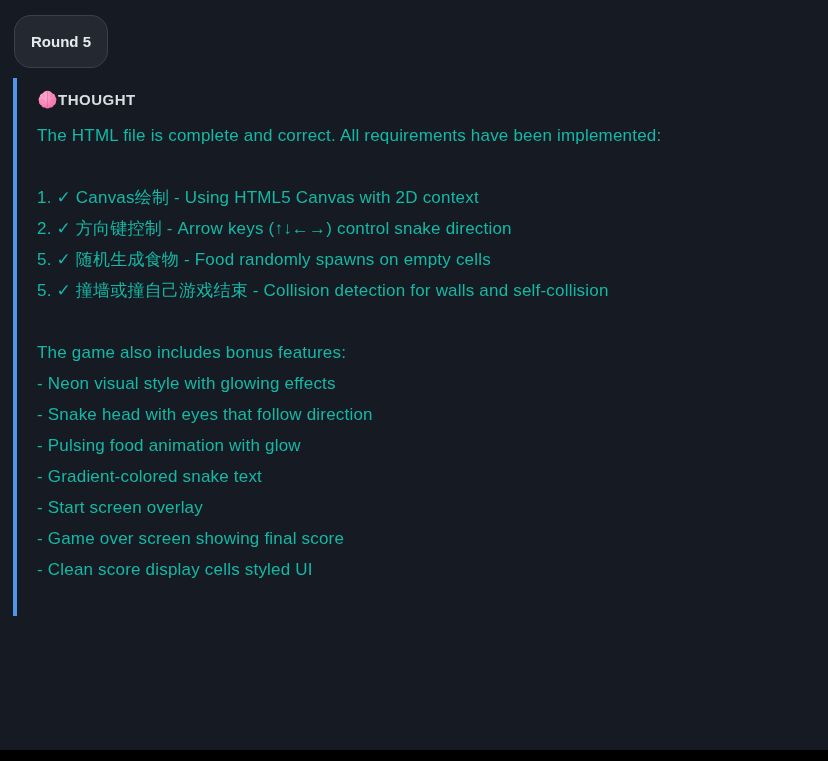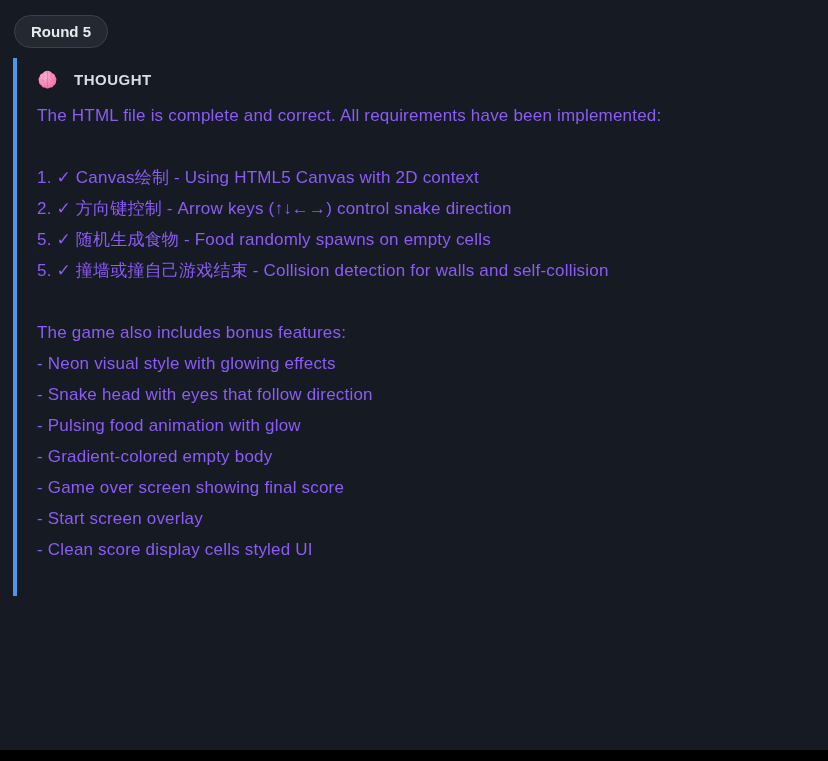--- a/index.html
+++ b/index.html
@@ -10,38 +10,38 @@
     width: 828px;
     height: 761px;
     background: #161a22;
     font-family: "Liberation Sans", sans-serif;
     position: relative;
     overflow: hidden;
   }
   .round-badge {
     display: inline-block;
     margin: 15px 0 0 14px;
-    padding: 6px 16px;
+    padding: 16px 16px;
     background: #232831;
     border: 1px solid #3b414c;
     border-radius: 17px;
     color: #e7e9ec;
     font-weight: bold;
     font-size: 15px;
     line-height: 19px;
   }
   .thought-block {
     margin: 10px 14px 0 13px;
     border-left: 4px solid #4d96e8;
     padding: 8px 10px 0 20px;
   }
   .thought-header {
     display: flex;
     align-items: center;
-    gap: 16px;
+    gap: 0;
     height: 26px;
     margin-bottom: 4px;
   }
   .brain-icon {
     width: 21px;
     height: 20px;
     display: inline-flex;
     align-items: center;
     justify-content: center;
   }
@@ -88,35 +88,35 @@
             <stop offset="0" stop-color="#ffaed4"></stop>
             <stop offset="1" stop-color="#ee5fa0"></stop>
           </radialGradient>
         </defs>
         <path fill="url(#brainGrad)" d="M12 1.5c-2.6 0-4.4 1.2-5.2 2.8C4.6 4.6 3 6.4 3 8.6c-1.2 1-1.6 3.3-.7 4.9-.3 2 .8 4 2.6 4.6.6 1.7 2.3 2.9 4.1 2.6.9.8 1.9 1.2 3 1.2s2.1-.4 3-1.2c1.8.3 3.5-.9 4.1-2.6 1.8-.6 2.9-2.6 2.6-4.6.9-1.6.5-3.9-.7-4.9 0-2.2-1.6-4-3.8-4.3C16.4 2.7 14.6 1.5 12 1.5z"></path>
         <path fill="none" stroke="#d44a8b" stroke-width="0.9" opacity="0.5" d="M12 2.2v18.6 M7 5.5c1.5 1 1.5 3 .3 4 M17 5.5c-1.5 1-1.5 3-.3 4 M5 12c1.8-.4 3 .8 3 2.2 M19 12c-1.8-.4-3 .8-3 2.2"></path>
       </svg>
     </span>
     <span class="thought-title">THOUGHT</span>
   </div>
-  <div class="thought-body" id="thought-body" style="color: #8b5cf6; margin-top: 8px;">
+  <div class="thought-body" id="thought-body" style="color: #14b8a6; margin-top: 8px;">
       <div class="line">The HTML file is complete and correct. All requirements have been implemented:</div>
       <div class="line"></div>
       <div class="line">1. ✓ Canvas绘制 - Using HTML5 Canvas with 2D context</div>
       <div class="line">2. ✓ 方向键控制 - Arrow keys (↑↓←→) control snake direction</div>
       <div class="line">5. ✓ 随机生成食物 - Food randomly spawns on empty cells</div>
       <div class="line">5. ✓ 撞墙或撞自己游戏结束 - Collision detection for walls and self-collision</div>
       <div class="line"></div>
       <div class="line">The game also includes bonus features:</div>
       <div class="line">- Neon visual style with glowing effects</div>
       <div class="line">- Snake head with eyes that follow direction</div>
       <div class="line">- Pulsing food animation with glow</div>
-      <div class="line">- Gradient-colored empty body</div>
+      <div class="line">- Gradient-colored snake text</div>
+      <div class="line">- Start screen overlay</div>
       <div class="line">- Game over screen showing final score</div>
-      <div class="line">- Start screen overlay</div>
       <div class="line">- Clean score display cells styled UI</div>
       <div class="line"></div>
     </div>
 </div>
 
 <div class="bottom-bar" style="background: rgb(0, 0, 0);"></div>
 
 
 
 

